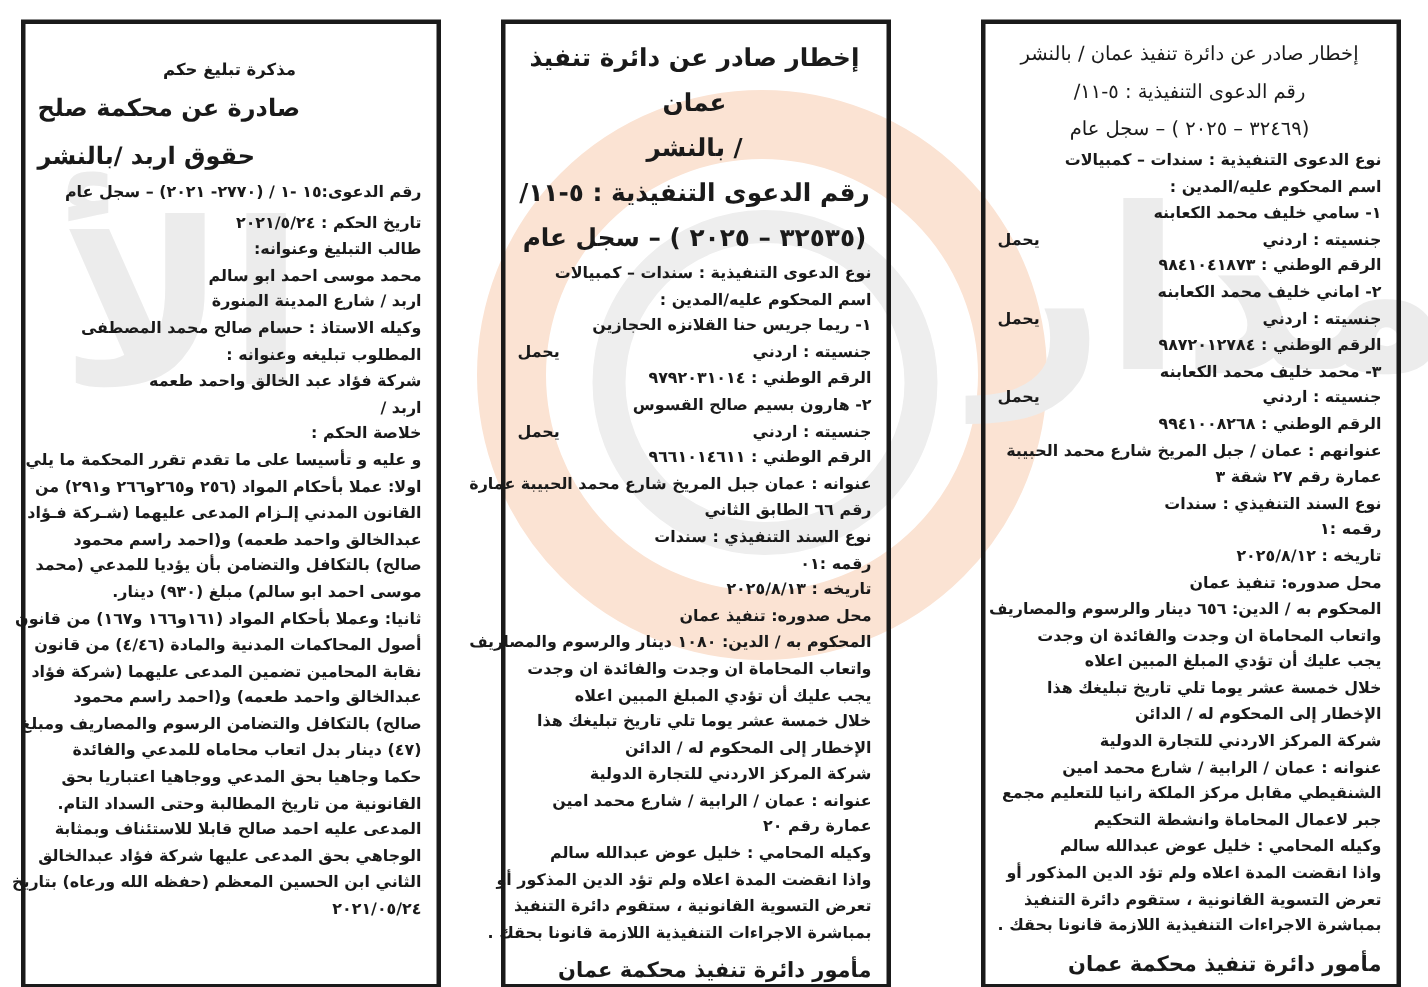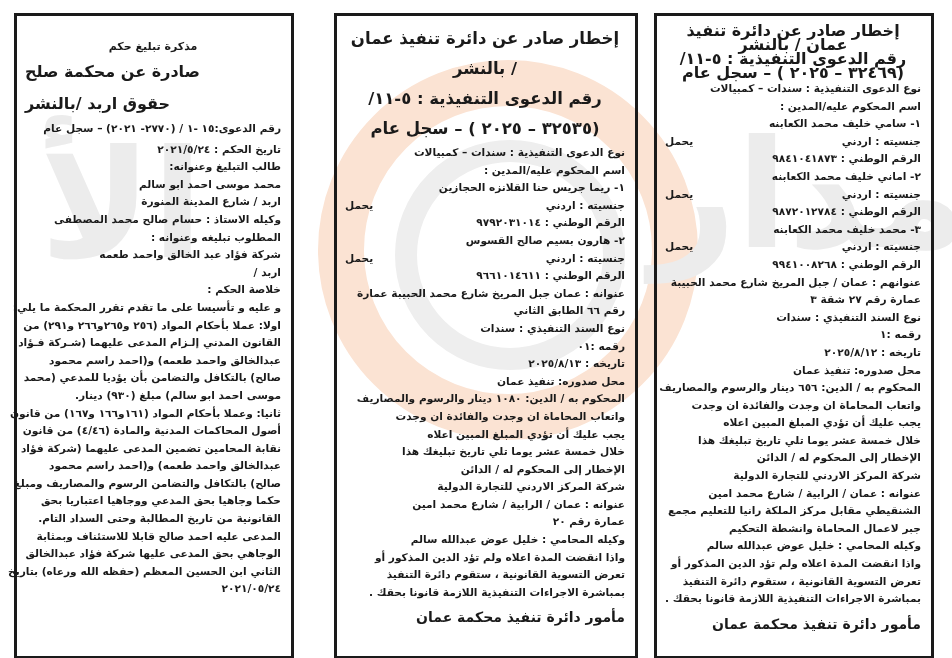--- a/index.html
+++ b/index.html
@@ -46,35 +46,35 @@
       top: 13px;
       height: 207px;
       border: 3px solid #1a1a1a;
       box-sizing: border-box;
       background: transparent;
       z-index: 1;
       direction: rtl;
       padding: 6px 10px 6px 8px;
     }
     #notice-left { left: 14px; width: 280px; height: 207px; top: 13px; }
-    #notice-middle { left: 334px; width: 304px; }
+    #notice-middle { left: 334px; width: 260px; }
     #notice-right { left: 654px; width: 280px; }
     #notice-left, #notice-middle, #notice-right { height: 207px; }
     .line {
       font-size: 10.6px;
       line-height: 17.6px;
       white-space: nowrap;
       font-weight: bold;
       text-align: right;
     }
     .line.center { text-align: right; }
     .title-small { font-size: 11px; text-align: center; font-weight: bold; line-height: 18px; }
     .title-big { font-size: 16px; text-align: left; font-weight: bold; line-height: 32px; }
     .title-mid { font-size: 16.5px; text-align: center; font-weight: bold; line-height: 30px; }
-    .title-right { font-size: 16px; text-align: center; font-weight: bold; line-height: 14px; }
+    .title-right { font-size: 13px; text-align: center; font-weight: normal; line-height: 25px; }
     .sign { font-size: 14px; font-weight: bold; line-height: 24px; text-align: right; margin-top: 4px; }
     .row-flex { display: flex; justify-content: space-between; }
     .yahmil { letter-spacing: 3px; }
   </style>
 </head>
 <body>
 
 <div class="watermark wm-ring"></div>
 <div class="watermark wm-ring-inner"></div>
 <div class="watermark wm-text wm-left">الأ</div>
@@ -98,20 +98,21 @@
   <div class="line">اولا: عملا بأحكام المواد (٢٥٦ و٢٦٥و٢٦٦ و٢٩١) من</div>
   <div class="line">القانون المدني إلـزام المدعى عليهما (شـركة فـؤاد</div>
   <div class="line">عبدالخالق واحمد طعمه) و(احمد راسم محمود</div>
   <div class="line">صالح) بالتكافل والتضامن بأن يؤديا للمدعي (محمد</div>
   <div class="line">موسى احمد ابو سالم)  مبلغ (٩٣٠) دينار.</div>
   <div class="line">ثانيا: وعملا بأحكام المواد (١٦١و١٦٦ و١٦٧) من قانون</div>
   <div class="line">أصول المحاكمات المدنية والمادة (٤/٤٦) من قانون</div>
   <div class="line">نقابة المحامين تضمين المدعى عليهما (شركة فؤاد</div>
   <div class="line">عبدالخالق واحمد طعمه) و(احمد راسم محمود</div>
   <div class="line">صالح) بالتكافل والتضامن الرسوم والمصاريف ومبلغ</div>
+  <div class="line">(٤٧) دينار بدل اتعاب محاماه للمدعي والفائدة</div>
   <div class="line">حكما وجاهيا بحق المدعي ووجاهيا اعتباريا بحق</div>
   <div class="line">القانونية من تاريخ المطالبة وحتى السداد التام.</div>
   <div class="line">المدعى عليه احمد صالح قابلا للاستئناف وبمثابة</div>
   <div class="line">الوجاهي بحق المدعى عليها شركة فؤاد عبدالخالق</div>
   <div class="line">الثاني ابن الحسين المعظم (حفظه الله ورعاه) بتاريخ</div>
   <div class="line">٢٠٢١/٠٥/٢٤</div>
 </div>
 
 <div class="notice" id="notice-middle" style="height:646px; top:13px; padding-top:8px;">
   <div class="title-mid">إخطار صادر عن دائرة تنفيذ عمان</div>

